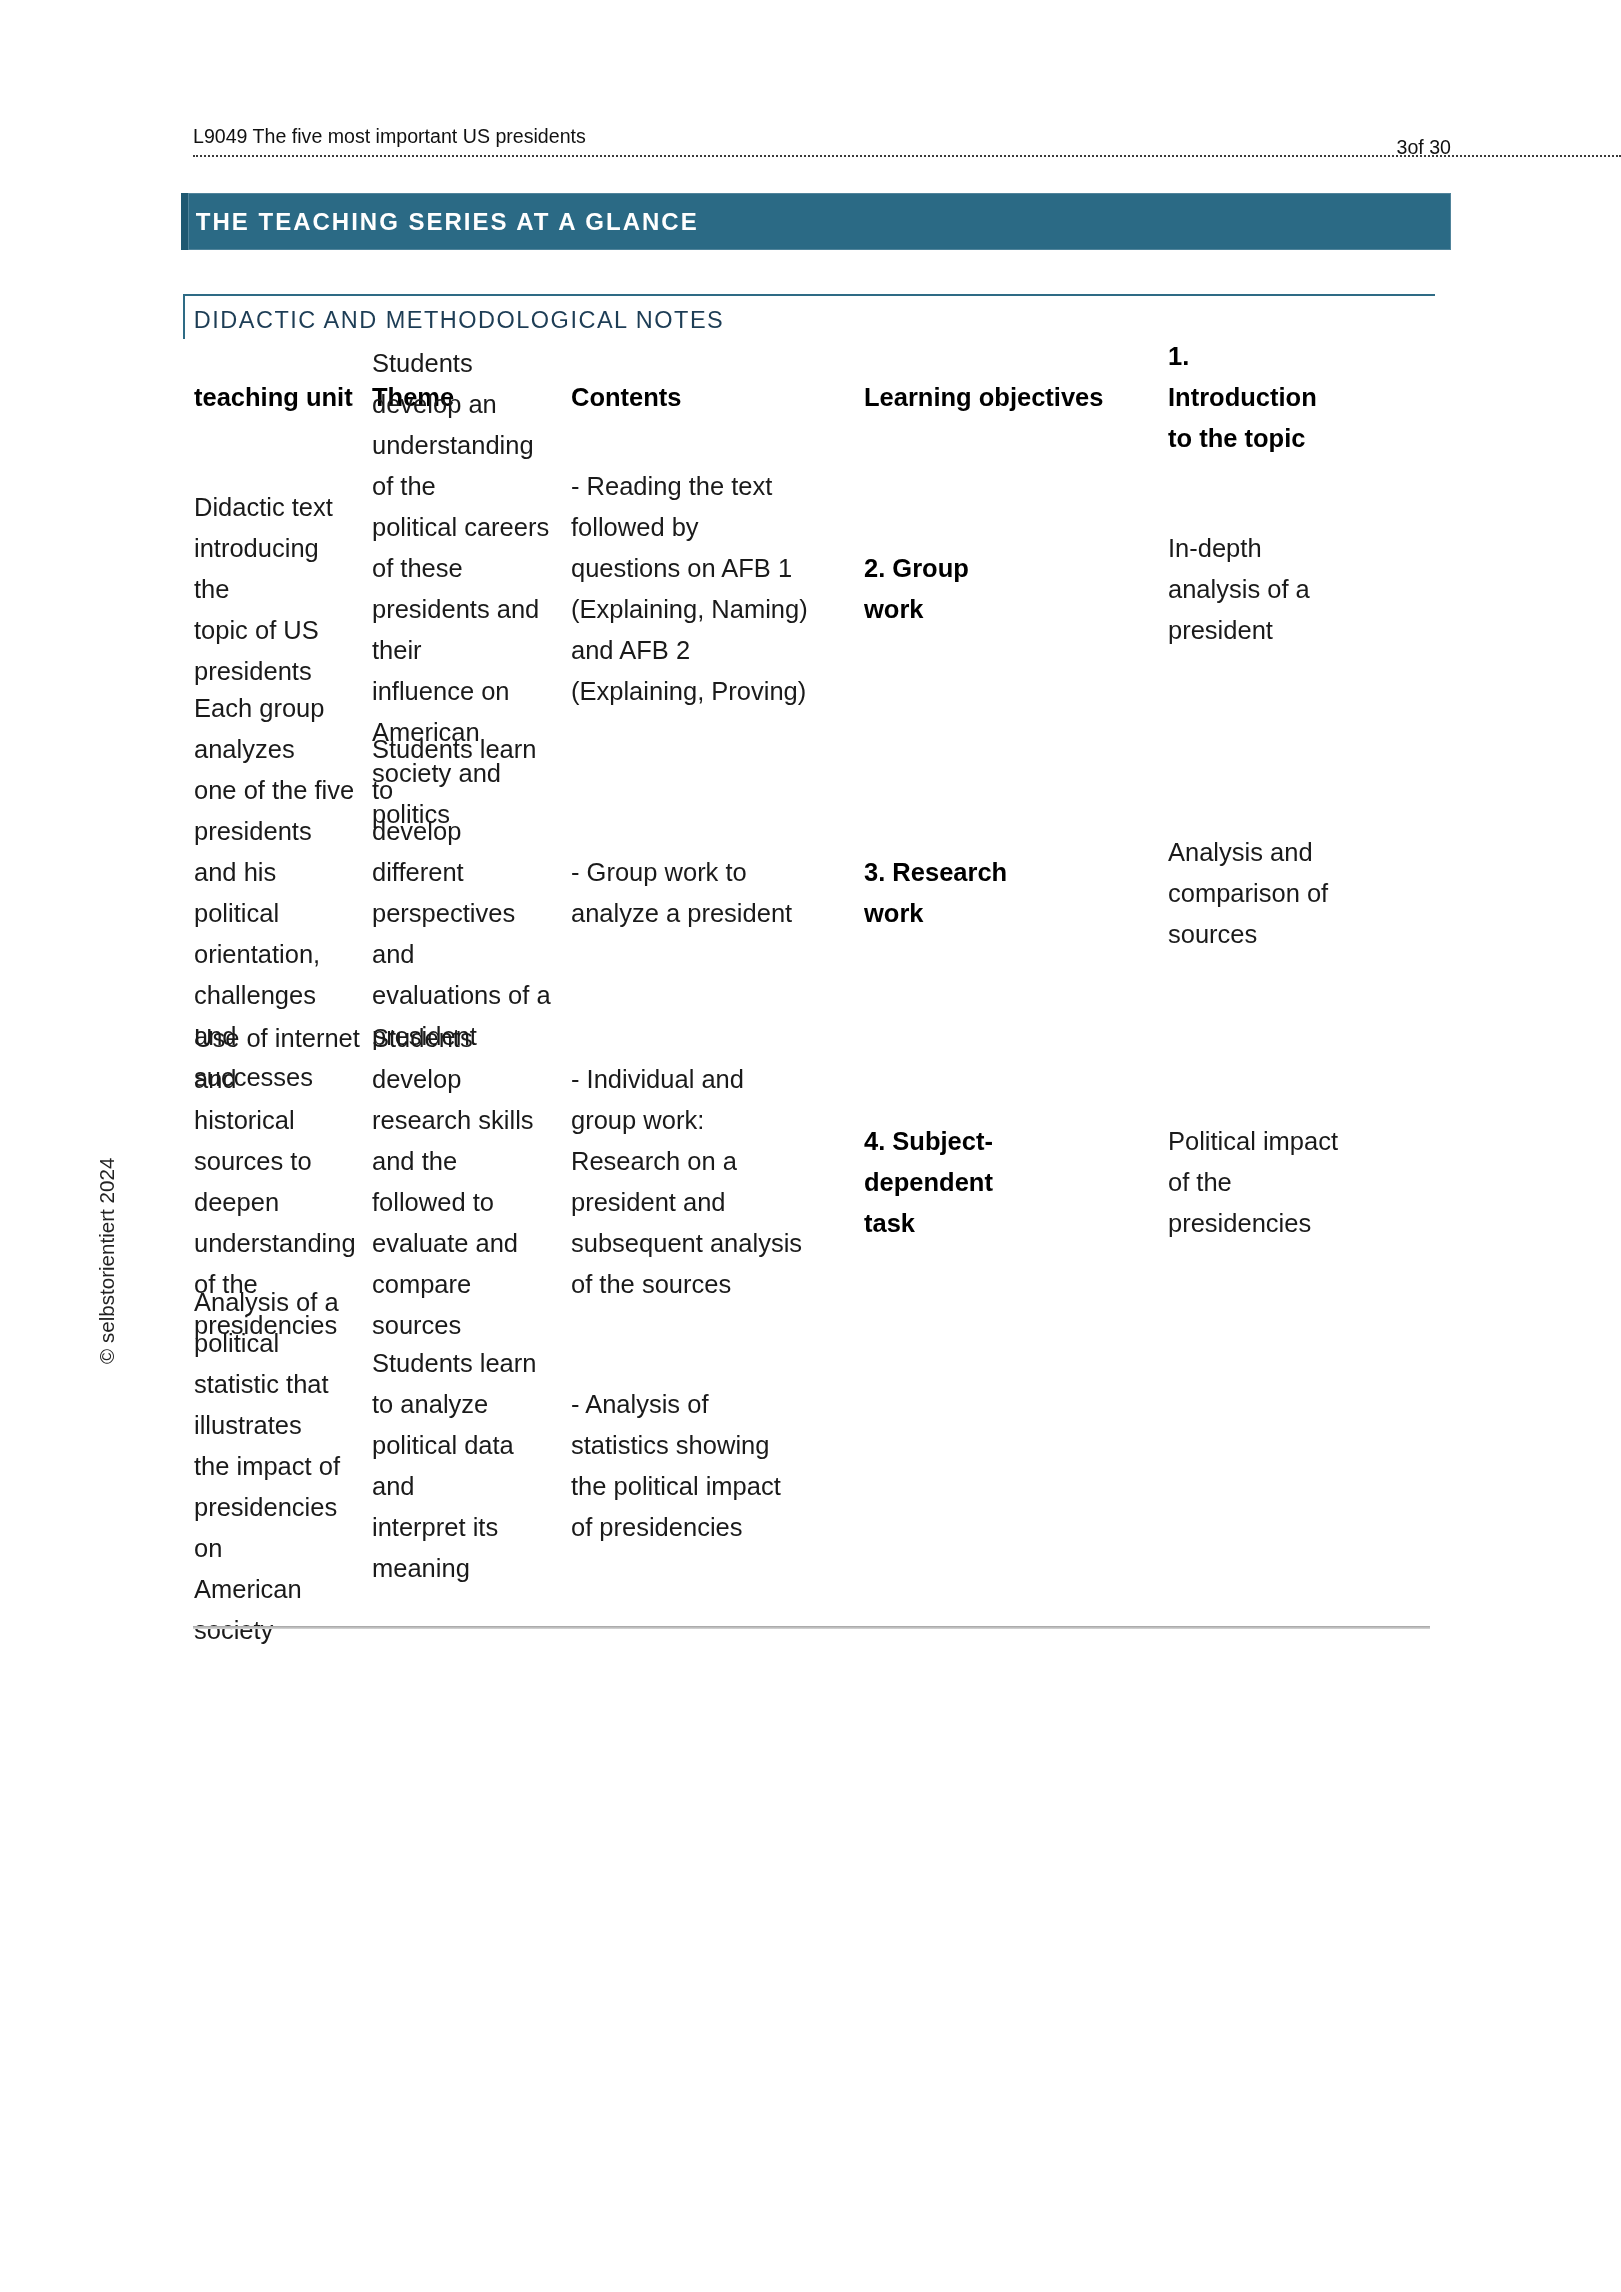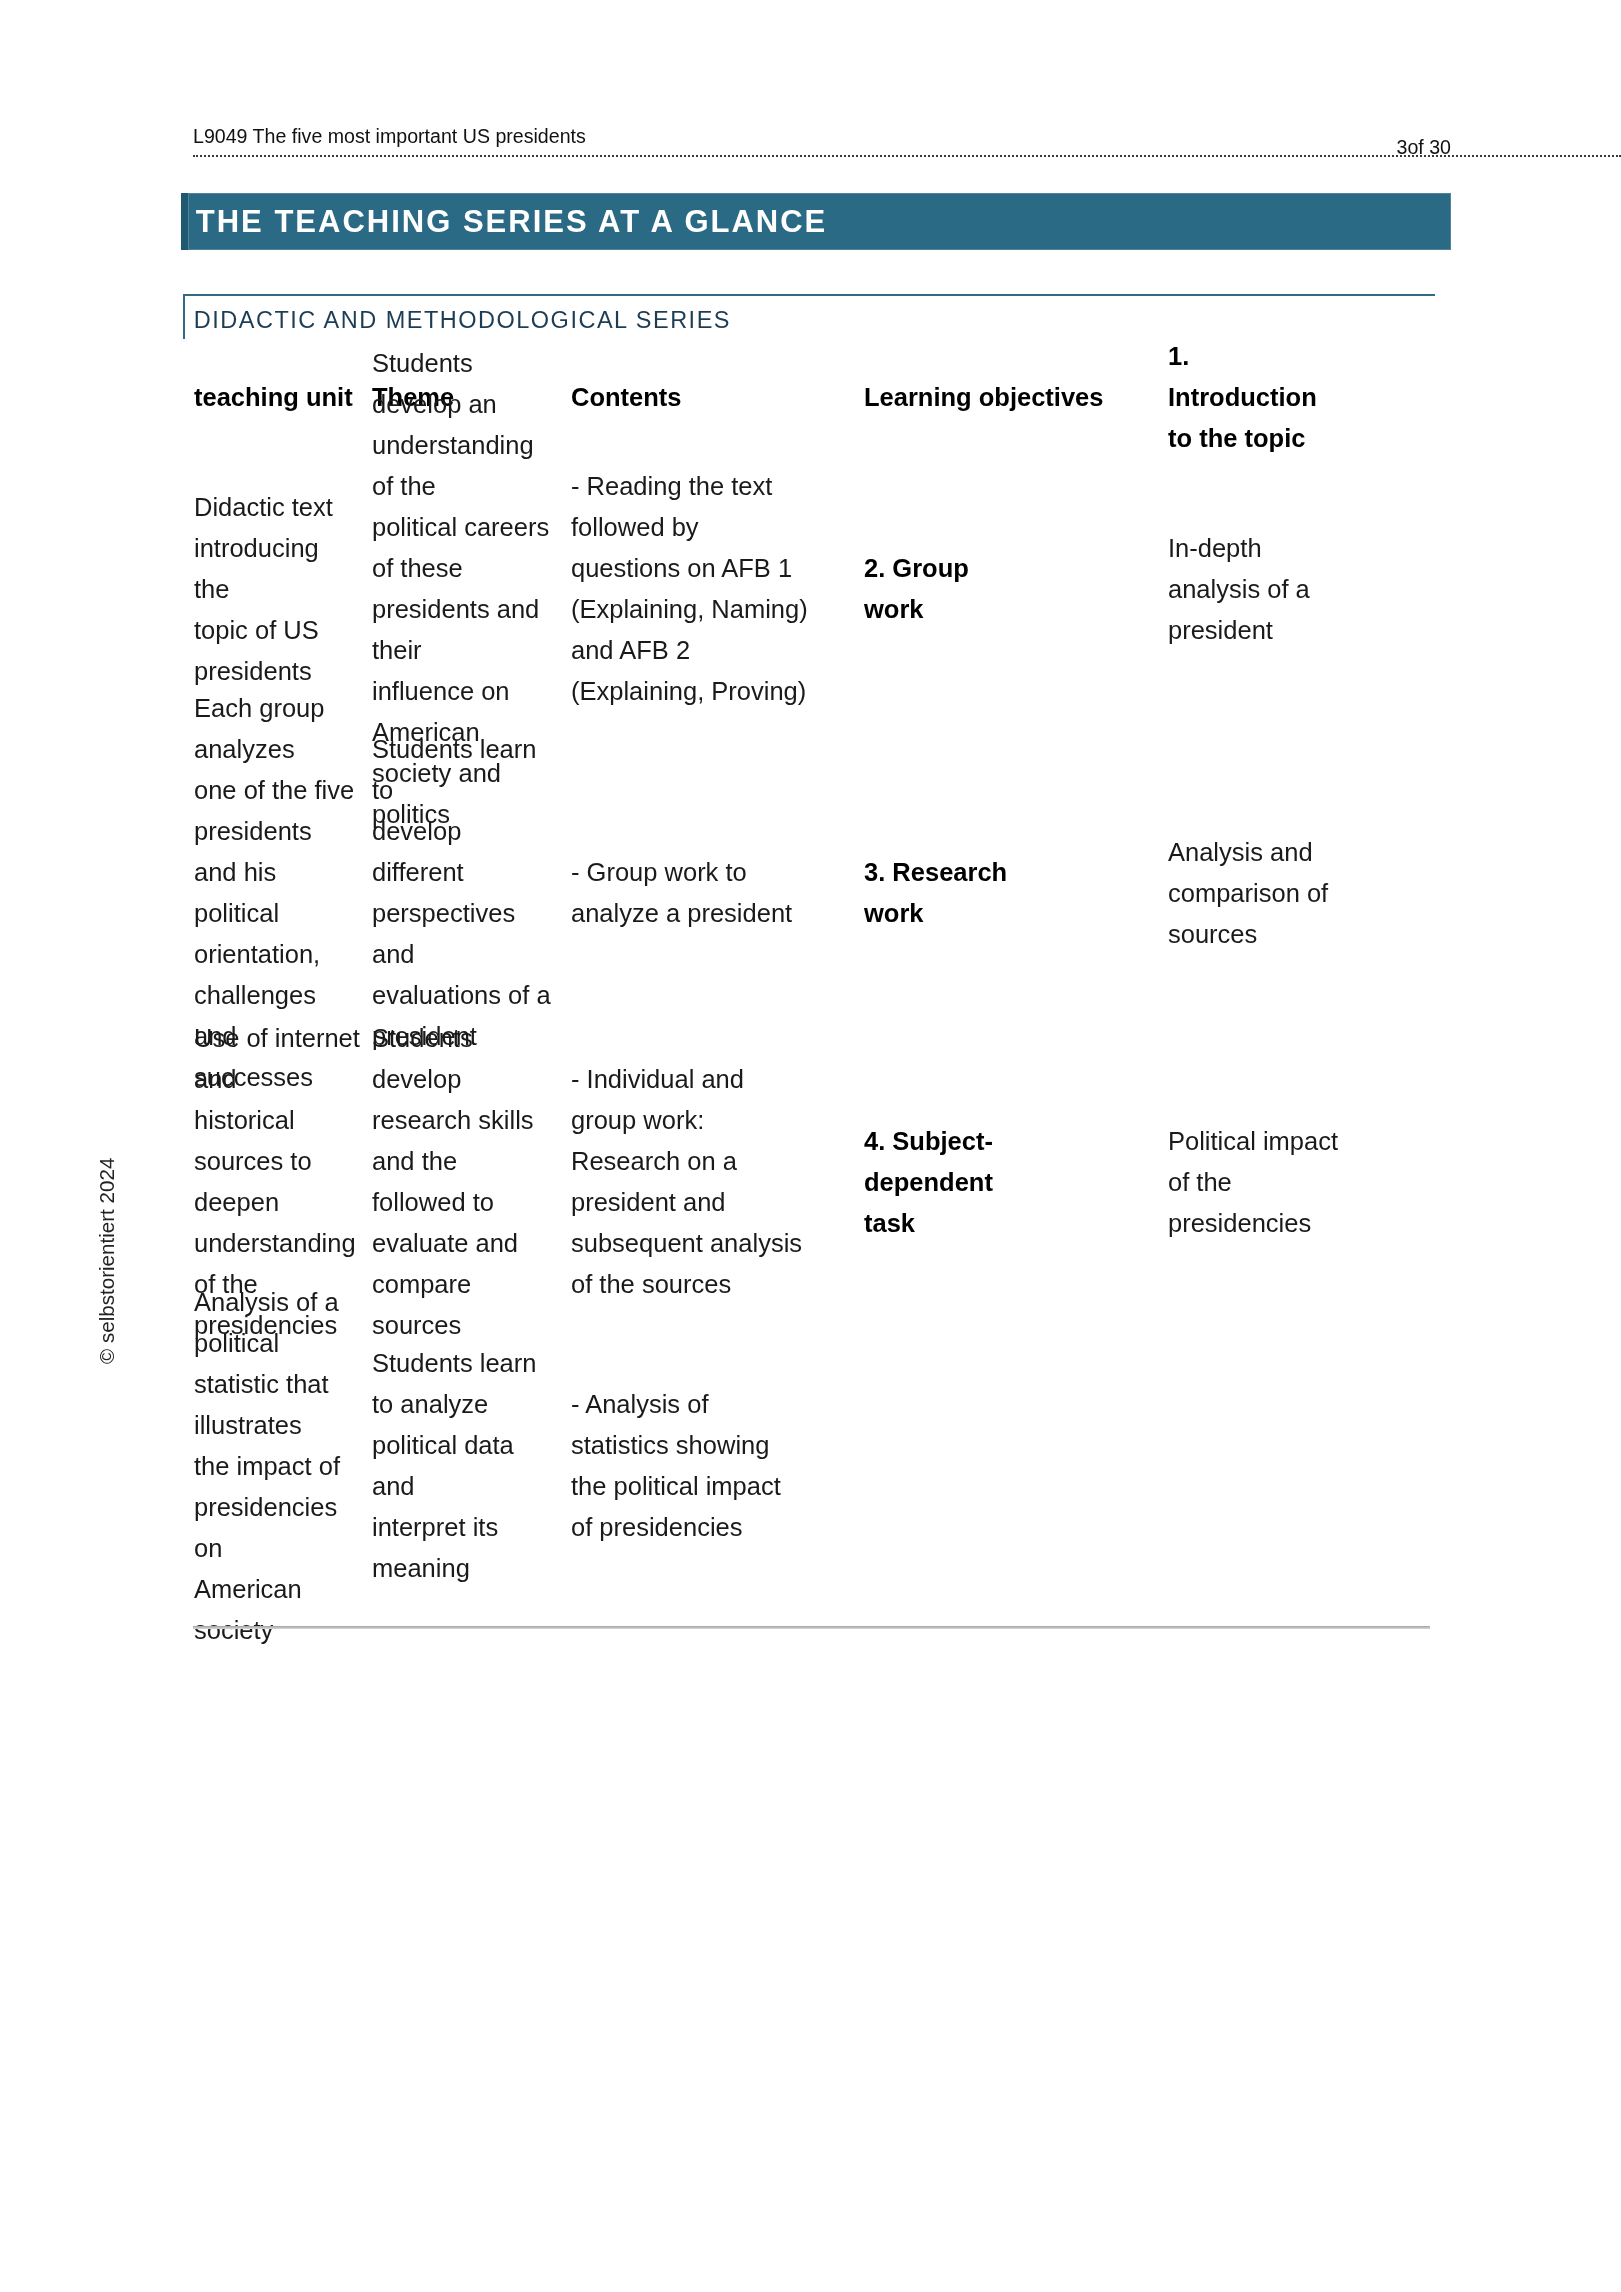--- a/index.html
+++ b/index.html
@@ -46,21 +46,21 @@
     box-sizing: border-box;
     background: var(--banner_bg, #2b6a85);
     border-left: 7.8px solid var(--banner_border, #1e5871);
     box-shadow: inset 0 0 0 1px rgba(255,255,255,0.18);
     display: flex;
     align-items: center;
     padding-left: 7.8px;
   }
   .banner .banner-title {
     color: var(--banner_text, #ffffff);
-    font-size: 31px;
+    font-size: 24px;
     font-weight: bold;
     letter-spacing: 2px;
   }
 
   
   .section-heading {
     position: absolute;
     top: 294px;
     left: 183px;
     width: 1252px;
@@ -133,21 +133,21 @@
 <div class="doc-header">
   <span>L9049 The five most important US presidents</span>
   <span class="page-num">3of 30</span>
 </div>
 
 <div class="banner">
   <span class="banner-title">THE TEACHING SERIES AT A GLANCE</span>
 </div>
 
 <div class="section-heading">
-  <span>DIDACTIC AND METHODOLOGICAL SERIES</span>
+  <span>DIDACTIC AND METHODOLOGICAL NOTES</span>
 </div>
 
 <div class="notes-table">
 
   <div class="th">teaching unit</div>
   <div class="th">Theme</div>
   <div class="th">Contents</div>
   <div class="th">Learning objectives</div>
 
   <div class="cell unit">1.

